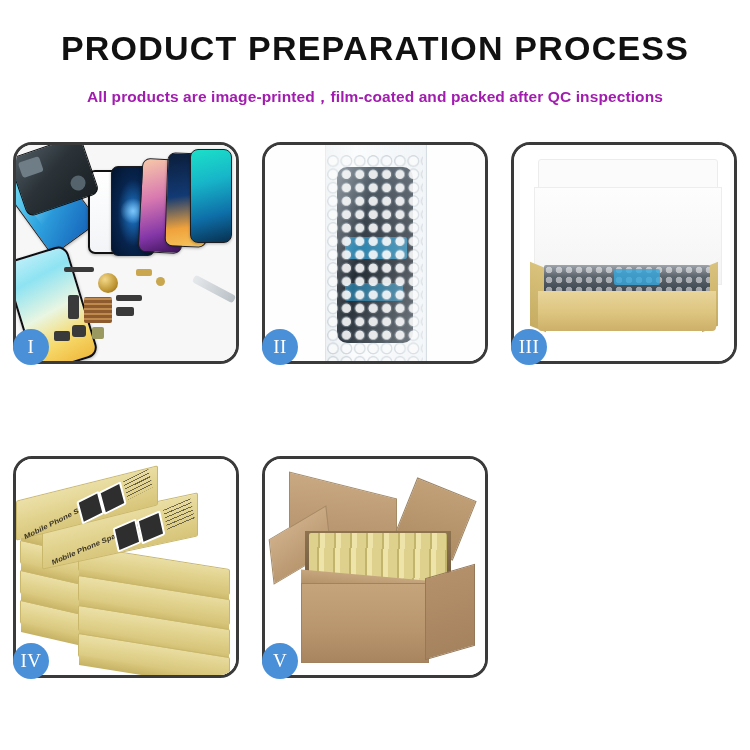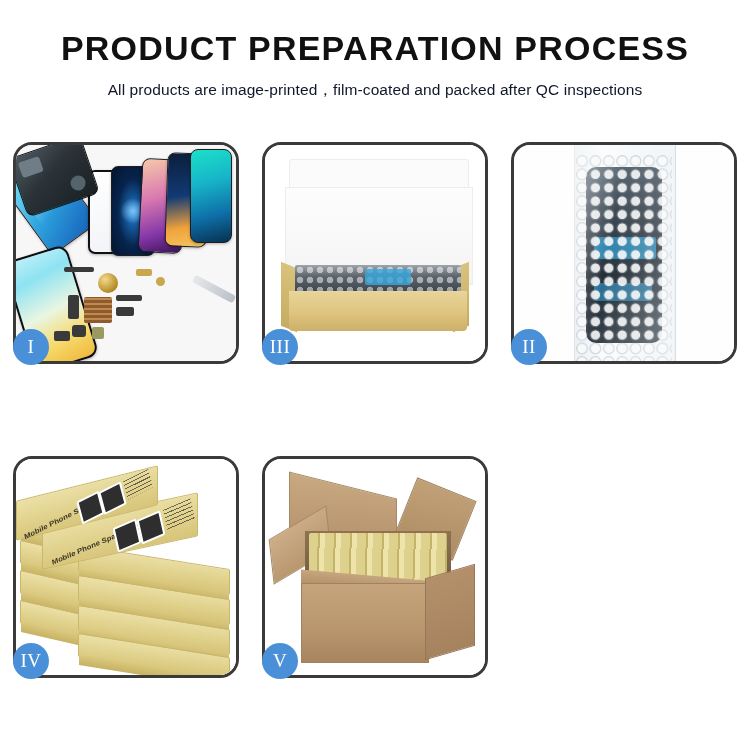--- a/index.html
+++ b/index.html
@@ -16,24 +16,24 @@
   .header{padding-top:30px;text-align:center;}
   .title{
     font-size:34px;
     font-weight:700;
     letter-spacing:1.2px;
     color:#111111;
     line-height:1.1;
     white-space:nowrap;
   }
   .subtitle{
-    margin-top:13px;
+    margin-top:20px;
     font-size:15.5px;
-    font-weight:400;
-    color:#0f172a;
+    font-weight:700;
+    color:#a21caf;
     letter-spacing:.1px;
     white-space:nowrap;
   }
 
   
   .grid{
     position:absolute;
     left:13px;top:142px;
     width:724px;
     display:grid;
@@ -386,42 +386,42 @@
         <div class="part" style="left:100px;top:162px;width:18px;height:9px;"></div>
         <div class="part" style="left:56px;top:180px;width:14px;height:12px;border-radius:3px;"></div>
         <div class="part" style="left:76px;top:182px;width:12px;height:12px;background:#9a9a60;"></div>
         <div class="part" style="left:38px;top:186px;width:16px;height:10px;"></div>
         <div class="tweezer"></div>
       </div>
       <div class="badge">I</div>
     </div>
 
     <div class="panel">
+      <div class="panel-inner p2">
+        <div class="bw-bag"></div>
+        <div class="bw-core"></div>
+        <div class="bw-blue1"></div>
+        <div class="bw-blue2"></div>
+        <div class="bubbles"></div>
+        <div class="bw-sheen"></div>
+      </div>
+      <div class="badge">II</div>
+    </div>
+
+    <div class="panel">
       <div class="panel-inner p3">
         <div class="k-lidback"></div>
         <div class="k-inside"></div>
         <div class="k-left"></div>
         <div class="k-right"></div>
         <div class="k-tray"></div>
         <div class="k-traublue"></div>
         <div class="k-front"></div>
       </div>
       <div class="badge">III</div>
-    </div>
-
-    <div class="panel">
-      <div class="panel-inner p2">
-        <div class="bw-bag"></div>
-        <div class="bw-core"></div>
-        <div class="bw-blue1"></div>
-        <div class="bw-blue2"></div>
-        <div class="bubbles"></div>
-        <div class="bw-sheen"></div>
-      </div>
-      <div class="badge">II</div>
     </div>
 
     <div class="panel">
       <div class="panel-inner p4">
         <div class="stack">
 
           <div class="ybox" style="left:4px;top:62px;width:96px;height:22px;transform:skewY(13deg);">
               <span class="side"></span>
             </div>
           <div class="ybox" style="left:4px;top:92px;width:96px;height:22px;transform:skewY(13deg);">

